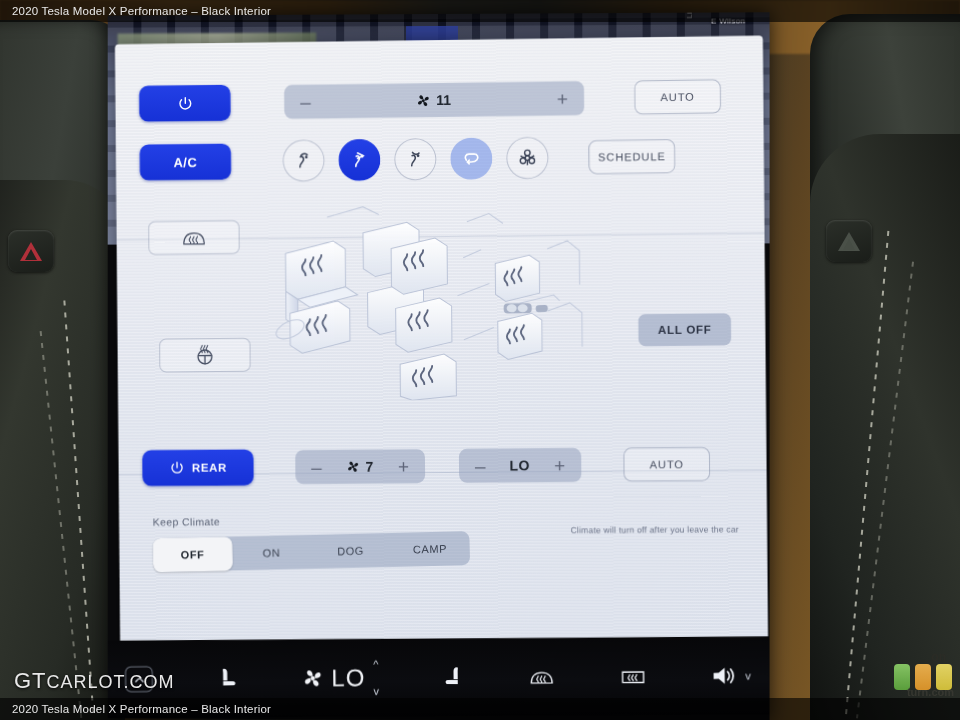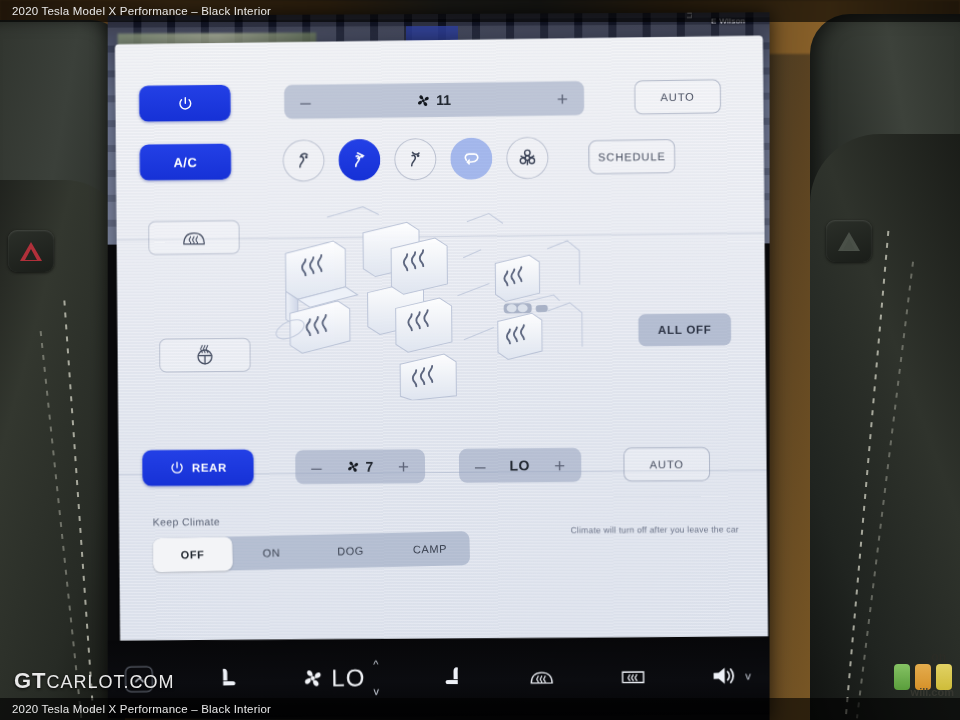--- a/index.html
+++ b/index.html
@@ -299,21 +299,21 @@
     color:#e8e8e8; font-size:11.5px; letter-spacing:.2px;
     padding-left: 12px;
   }
   .banner.top { top: 0; }
   .banner.bottom { bottom: 0; }
   .gt {
     position:absolute; left: 14px; bottom: 26px;
     color:#e9e9e9; letter-spacing: 1px;
     text-shadow: 0 1px 3px rgba(0,0,0,.9);
   }
-  .gt .b { font-size: 22px; font-weight:bold; }
+  .gt .b { font-size: 22px; font-weight:normal; }
   .gt .s { font-size: 18px; }
   .logo-chip {
     position:absolute; right: 8px; bottom: 30px;
     display:flex; gap:5px; opacity:.92;
   }
   .logo-chip i {
     display:block; width: 16px; height: 26px; border-radius:4px;
   }
   .logo-text {
     position:absolute; right: 6px; bottom: 22px;
@@ -687,19 +687,19 @@
   <div class="gt">
     <span class="b">GT</span><span class="s">CARLOT.COM</span>
   </div>
 
   <div class="logo-text2">on</div>
   <div class="logo-chip">
     <i style="background:linear-gradient(180deg,#8ed06a,#5fa83e)"></i>
     <i style="background:linear-gradient(180deg,#f5b851,#e59a2a)"></i>
     <i style="background:linear-gradient(180deg,#f2e06a,#ddc93c)"></i>
   </div>
-  <div class="logo-text">will.com</div>
+  <div class="logo-text">turn.com</div>
 
   <div class="banner bottom">
     <span>2020 Tesla Model X Performance – Black Interior</span>
   </div>
 
 </div>
 
 </body></html>

